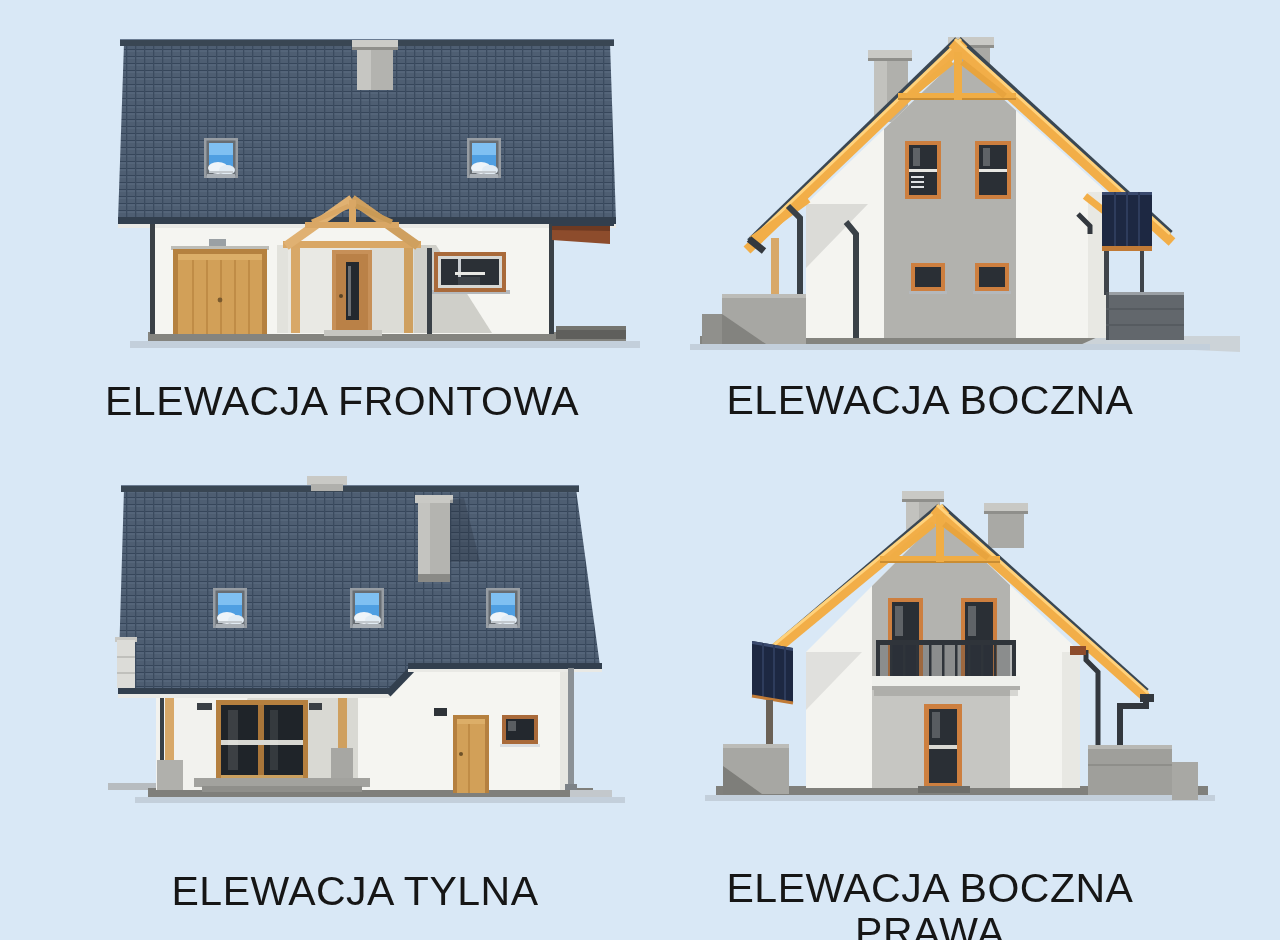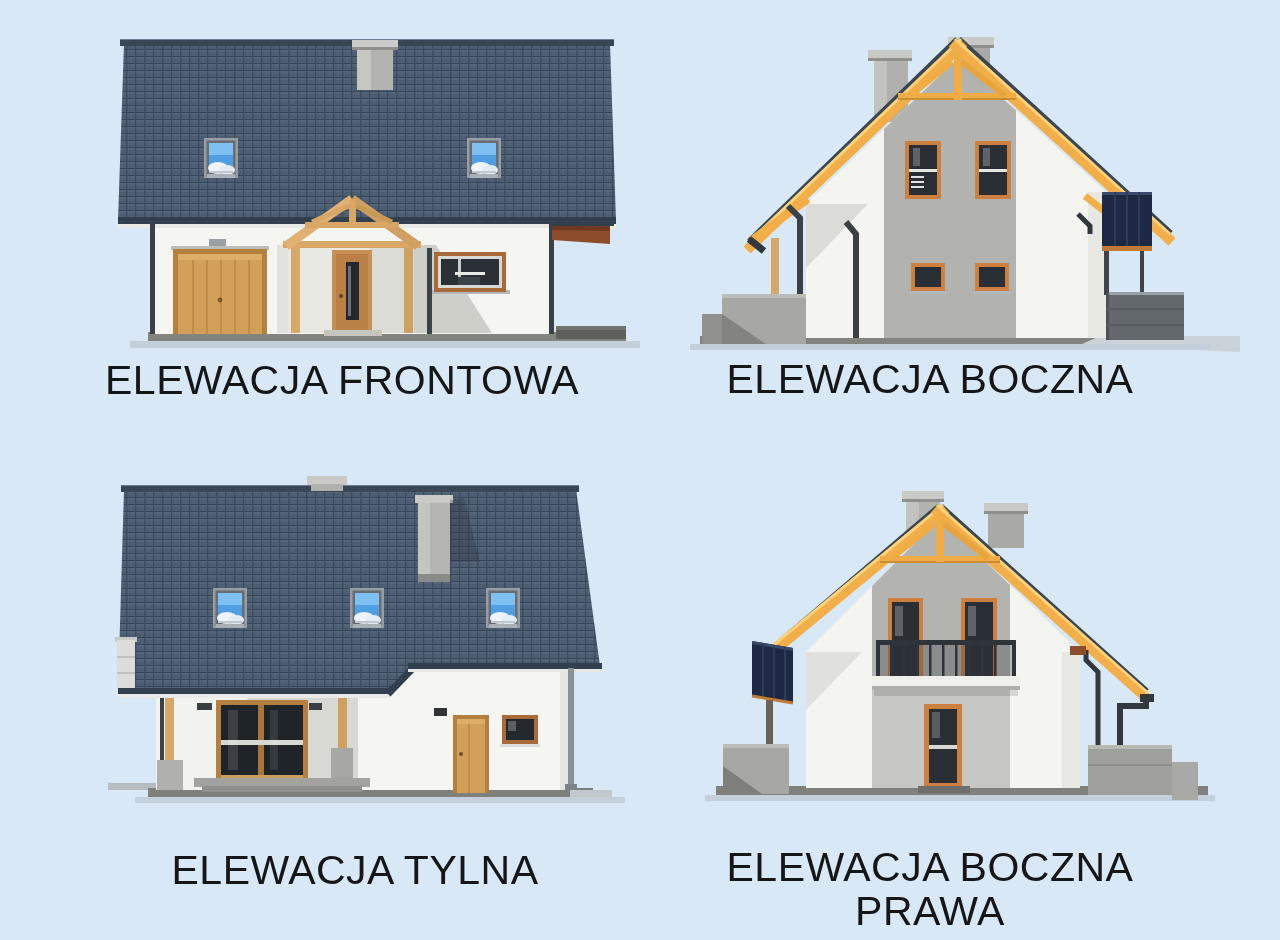--- a/index.html
+++ b/index.html
@@ -1,21 +1,21 @@
 <!DOCTYPE html>
 <html><head>
 <meta charset="utf-8">
 <style>
   html,body{margin:0;padding:0;}
   .canvas{position:relative;width:1280px;height:940px;background:#d9e8f6;overflow:hidden;
           font-family:"Liberation Sans","DejaVu Sans",sans-serif;}
   .figure{position:absolute;}
   .figure svg{display:block;}
   .lbl{position:absolute;color:#161616;font-size:41px;line-height:44px;
-       text-align:center;white-space:nowrap;letter-spacing:0.5px;}
+       text-align:center;white-space:nowrap;letter-spacing:0.5px;margin-top:21px;}
 </style>
 </head>
 <body>
 
 <div class="canvas">
 
   <div class="figure" style="left:95px;top:25px;width:550px;height:330px">
     <svg width="550" height="330" viewBox="95 25 550 330">
       <defs>
         <pattern id="tileF" width="9" height="7" patternUnits="userSpaceOnUse">

